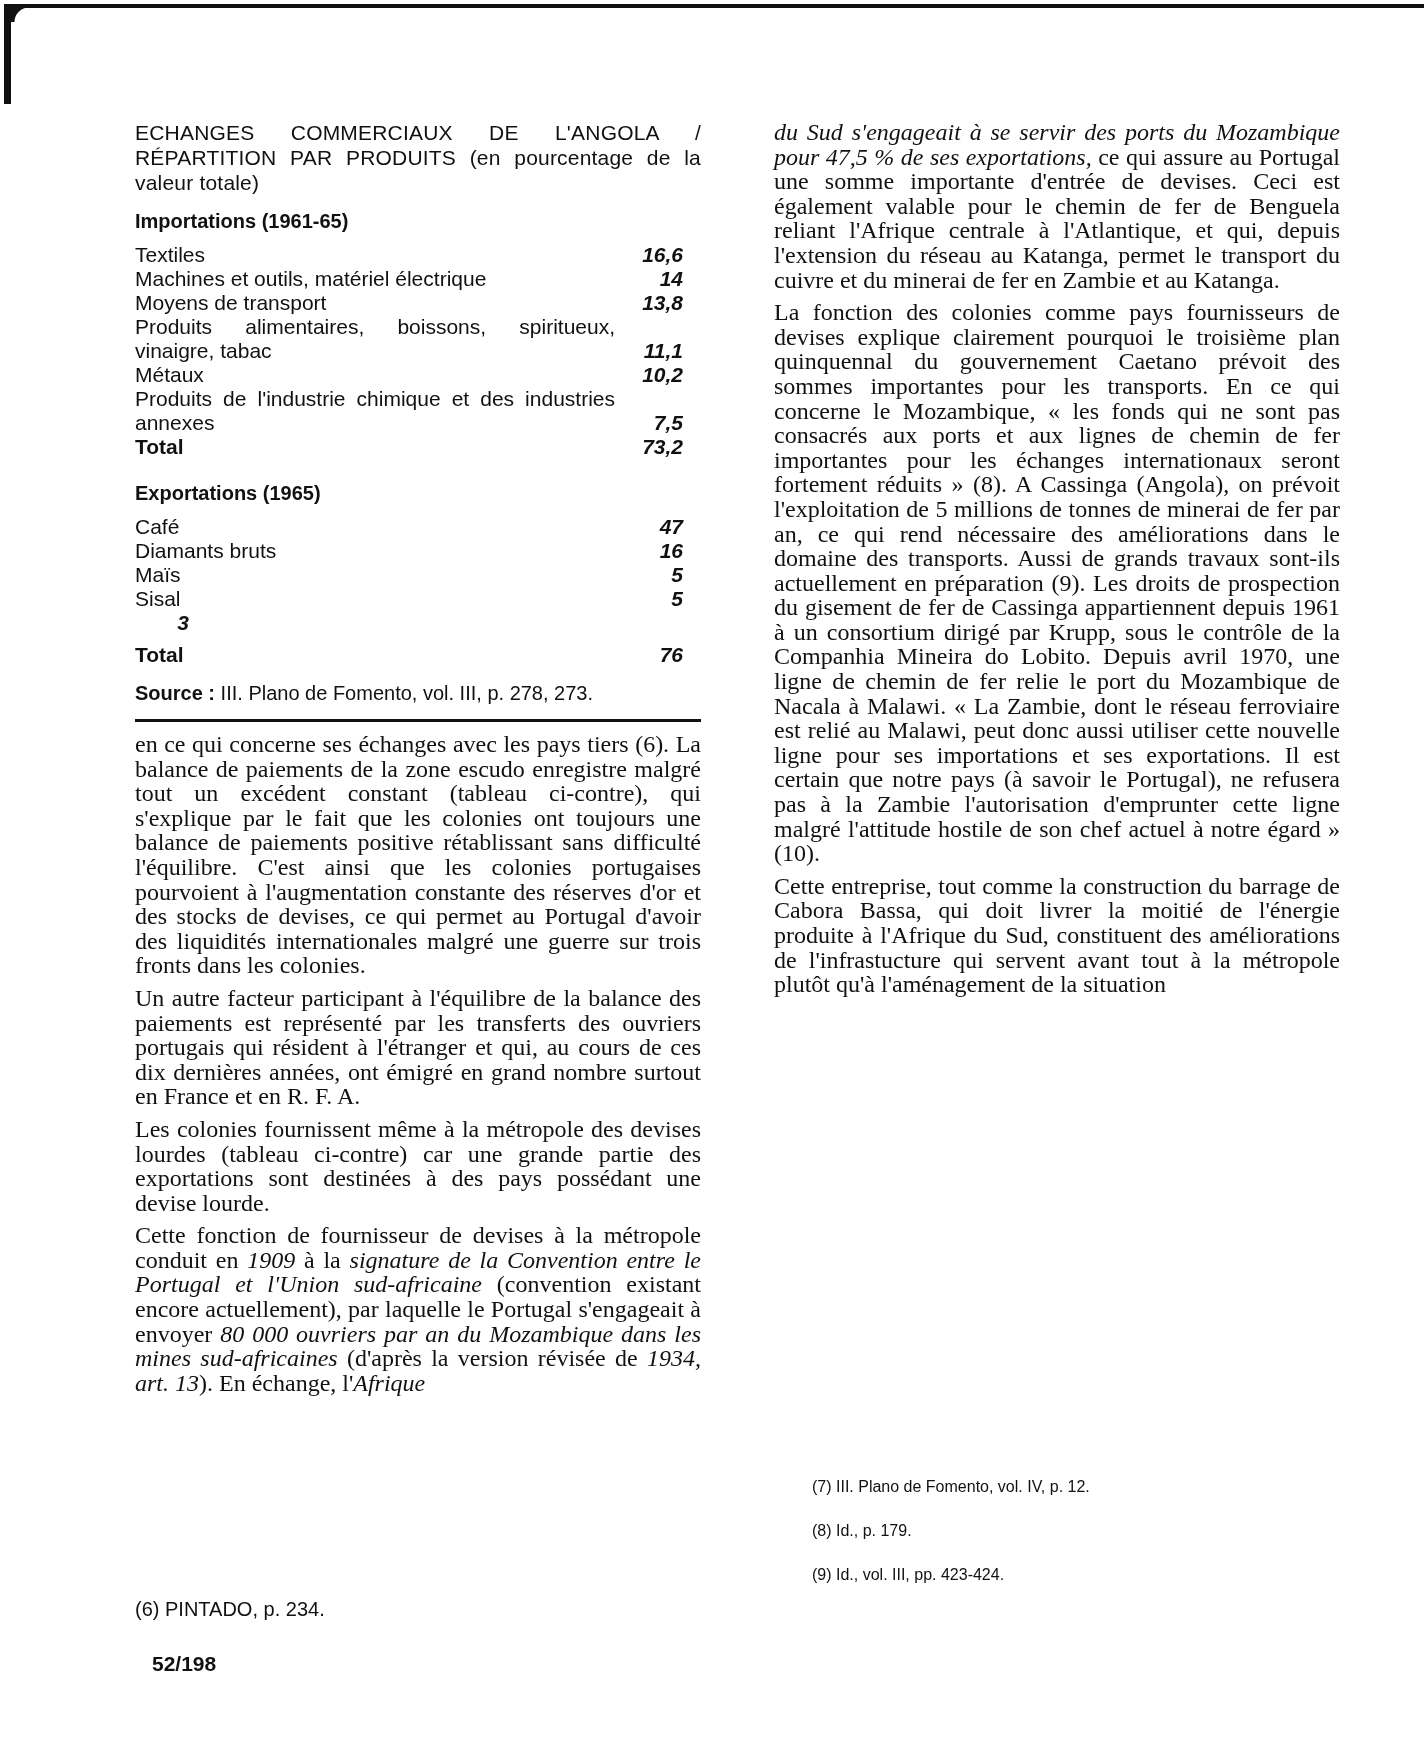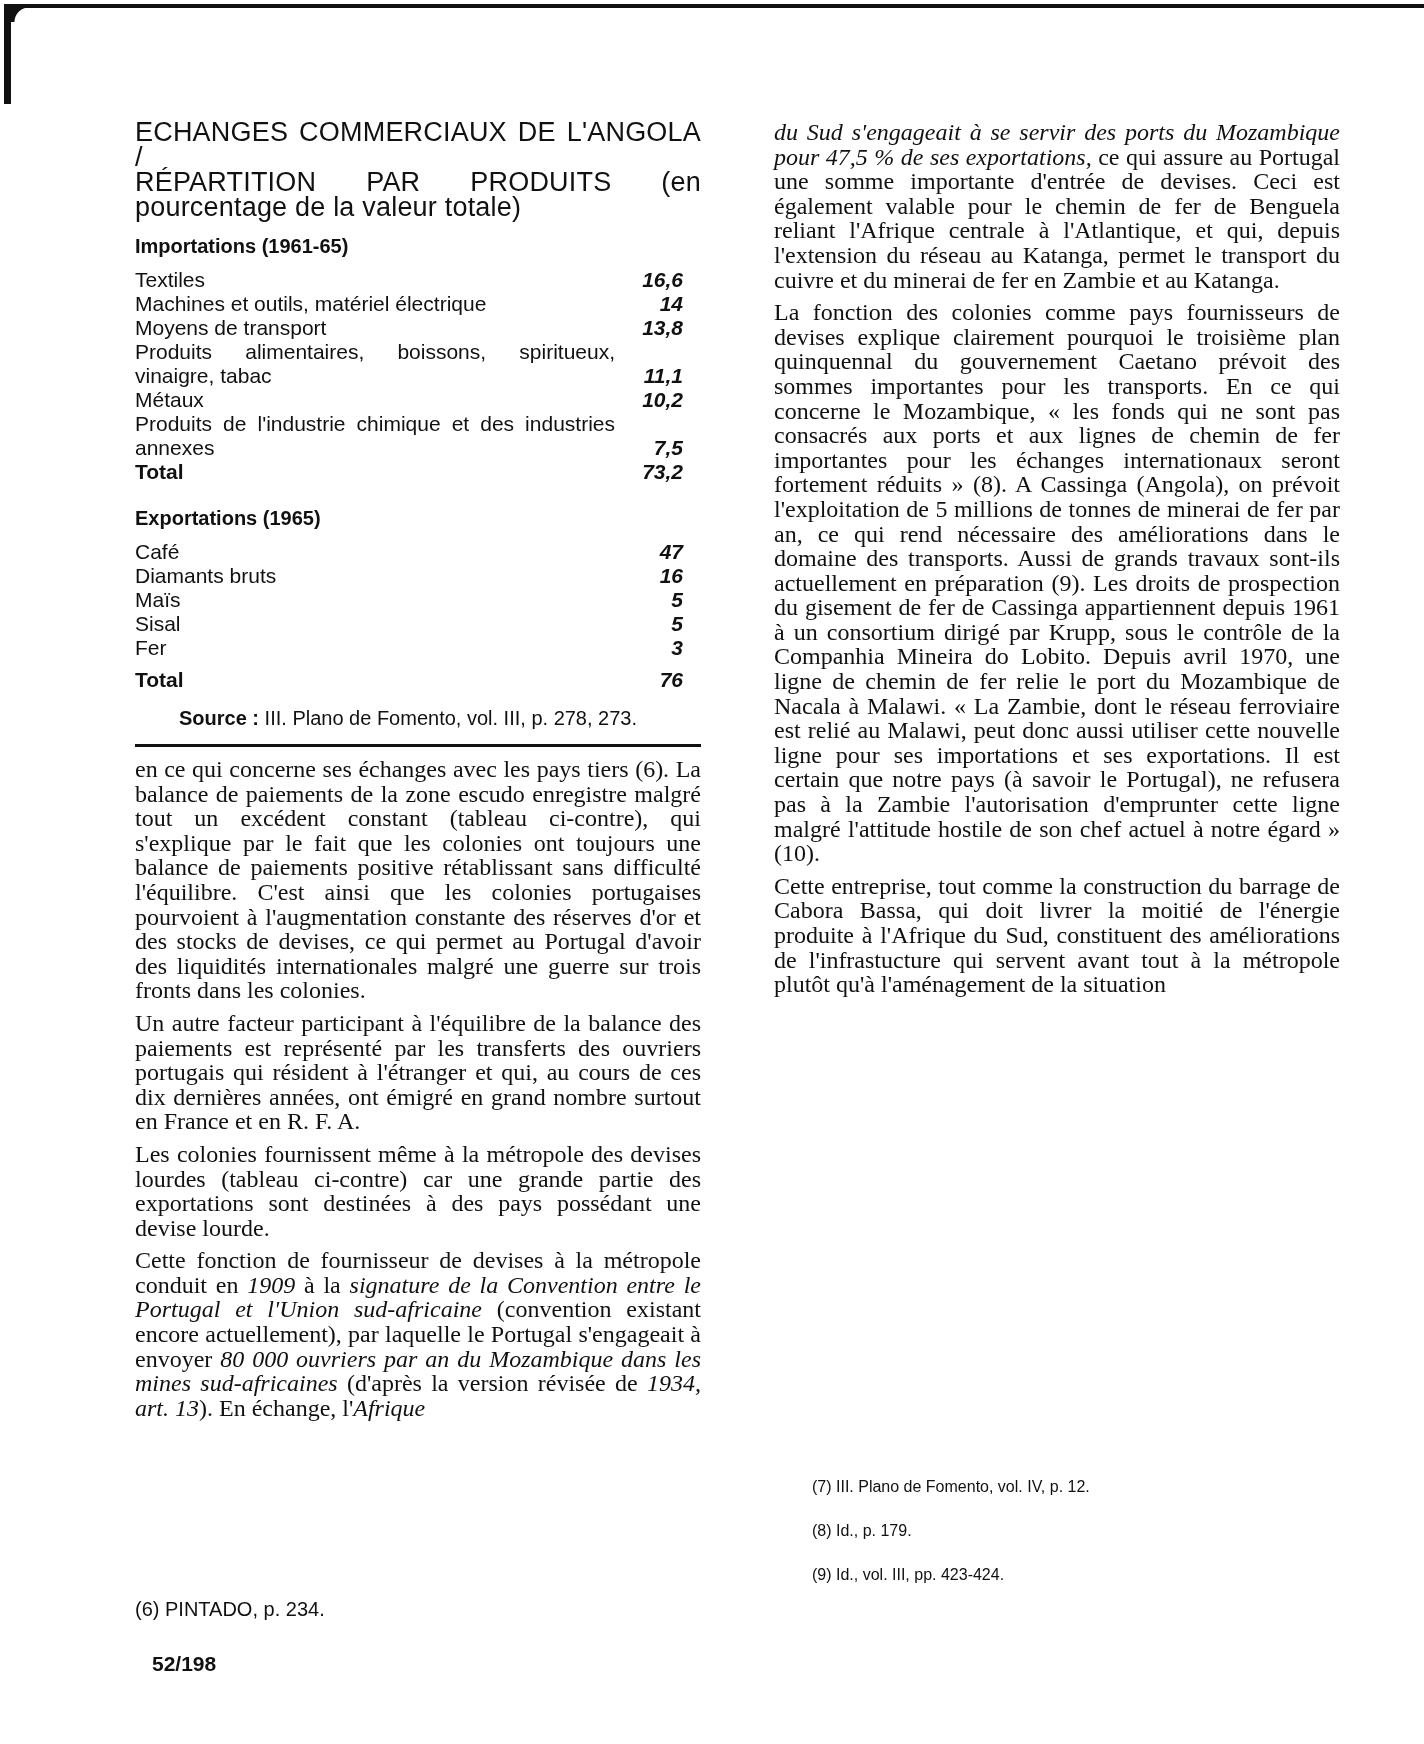--- a/index.html
+++ b/index.html
@@ -8,30 +8,30 @@
   .frame-left { position: absolute; left: 4px; top: 4px; width: 7px; height: 100px; background: #111; }
   .frame-left:after { content: ""; position: absolute; left: 5px; top: 4px; width: 20px; height: 14px; background: radial-gradient(circle at 100% 100%, transparent 14px, #111 15px); }
 
   .col { position: absolute; width: 566px; }
   .col-left { left: 135px; top: 120px; }
   .col-right { left: 774px; top: 120px; }
 
   .sans { font-family: "Liberation Sans", "DejaVu Sans", sans-serif; }
   .serif { font-family: "Liberation Serif", "DejaVu Serif", serif; }
 
-  .tbl-title { font-size: 27px; line-height: 25px; text-align: justify; text-align-last: left; margin: 0; font-weight: 500; letter-spacing: 0.2px; }
+  .tbl-title { font-size: 21px; line-height: 25px; text-align: justify; text-align-last: left; margin: 0; font-weight: 500; letter-spacing: 0.2px; }
   .tbl-title .tt-line1 { display: block; text-align: justify; text-align-last: justify; }
   .tbl-section { font-weight: bold; font-size: 20px; margin-top: 14px; margin-bottom: 10px; line-height: 24px; }
   .tbl-row { display: flex; justify-content: space-between; font-size: 21px; line-height: 24px; }
   .tbl-row .lbl { width: 480px; text-align: justify; text-align-last: left; }
   .tbl-row .val { width: 54px; text-align: right; font-weight: bold; align-self: flex-end; padding-right: 18px; font-style: italic; }
   .tbl-row.total .lbl, .tbl-row.total .val { font-weight: bold; }
   .tbl-row.total { margin-top: 0px; }
   .tbl-row.exp-total { margin-top: 8px; }
-  .source { font-size: 20px; line-height: 24px; margin-top: 14px; margin-left: 44px; }
+  .source { font-size: 20px; line-height: 24px; margin-top: 14px; }
   .source b { font-weight: bold; }
   .rule { height: 3px; background: #111; margin-top: 14px; margin-bottom: 10px; width: 566px; }
 
   .body-text { font-size: 24px; line-height: 24.6px; text-align: justify; margin: 0 0 8px 0; hyphens: manual; }
   .body-text i { font-style: italic; }
 
   .fn-left { position: absolute; left: 135px; top: 1598px; font-size: 20px; }
   .page-num { position: absolute; left: 152px; top: 1652px; font-size: 21px; font-weight: bold; }
   .fn-right { position: absolute; left: 812px; top: 1475px; font-size: 16px; line-height: 24px; }
   .fn-right div { margin-bottom: 20px; }
@@ -94,21 +94,20 @@
         </div>
       <div class="tbl-row">
           <span class="lbl">Maïs</span>
           <span class="val">5</span>
         </div>
       <div class="tbl-row">
           <span class="lbl">Sisal</span>
           <span class="val">5</span>
         </div>
       <div class="tbl-row">
-          <span class="lbl">Fer</span>
           <span class="val">3</span>
         </div>
       <div class="tbl-row total exp-total">
           <span class="lbl">Total</span>
           <span class="val">76</span>
         </div>
     </div>
 
     <div class="source">
       <b>Source :</b>

